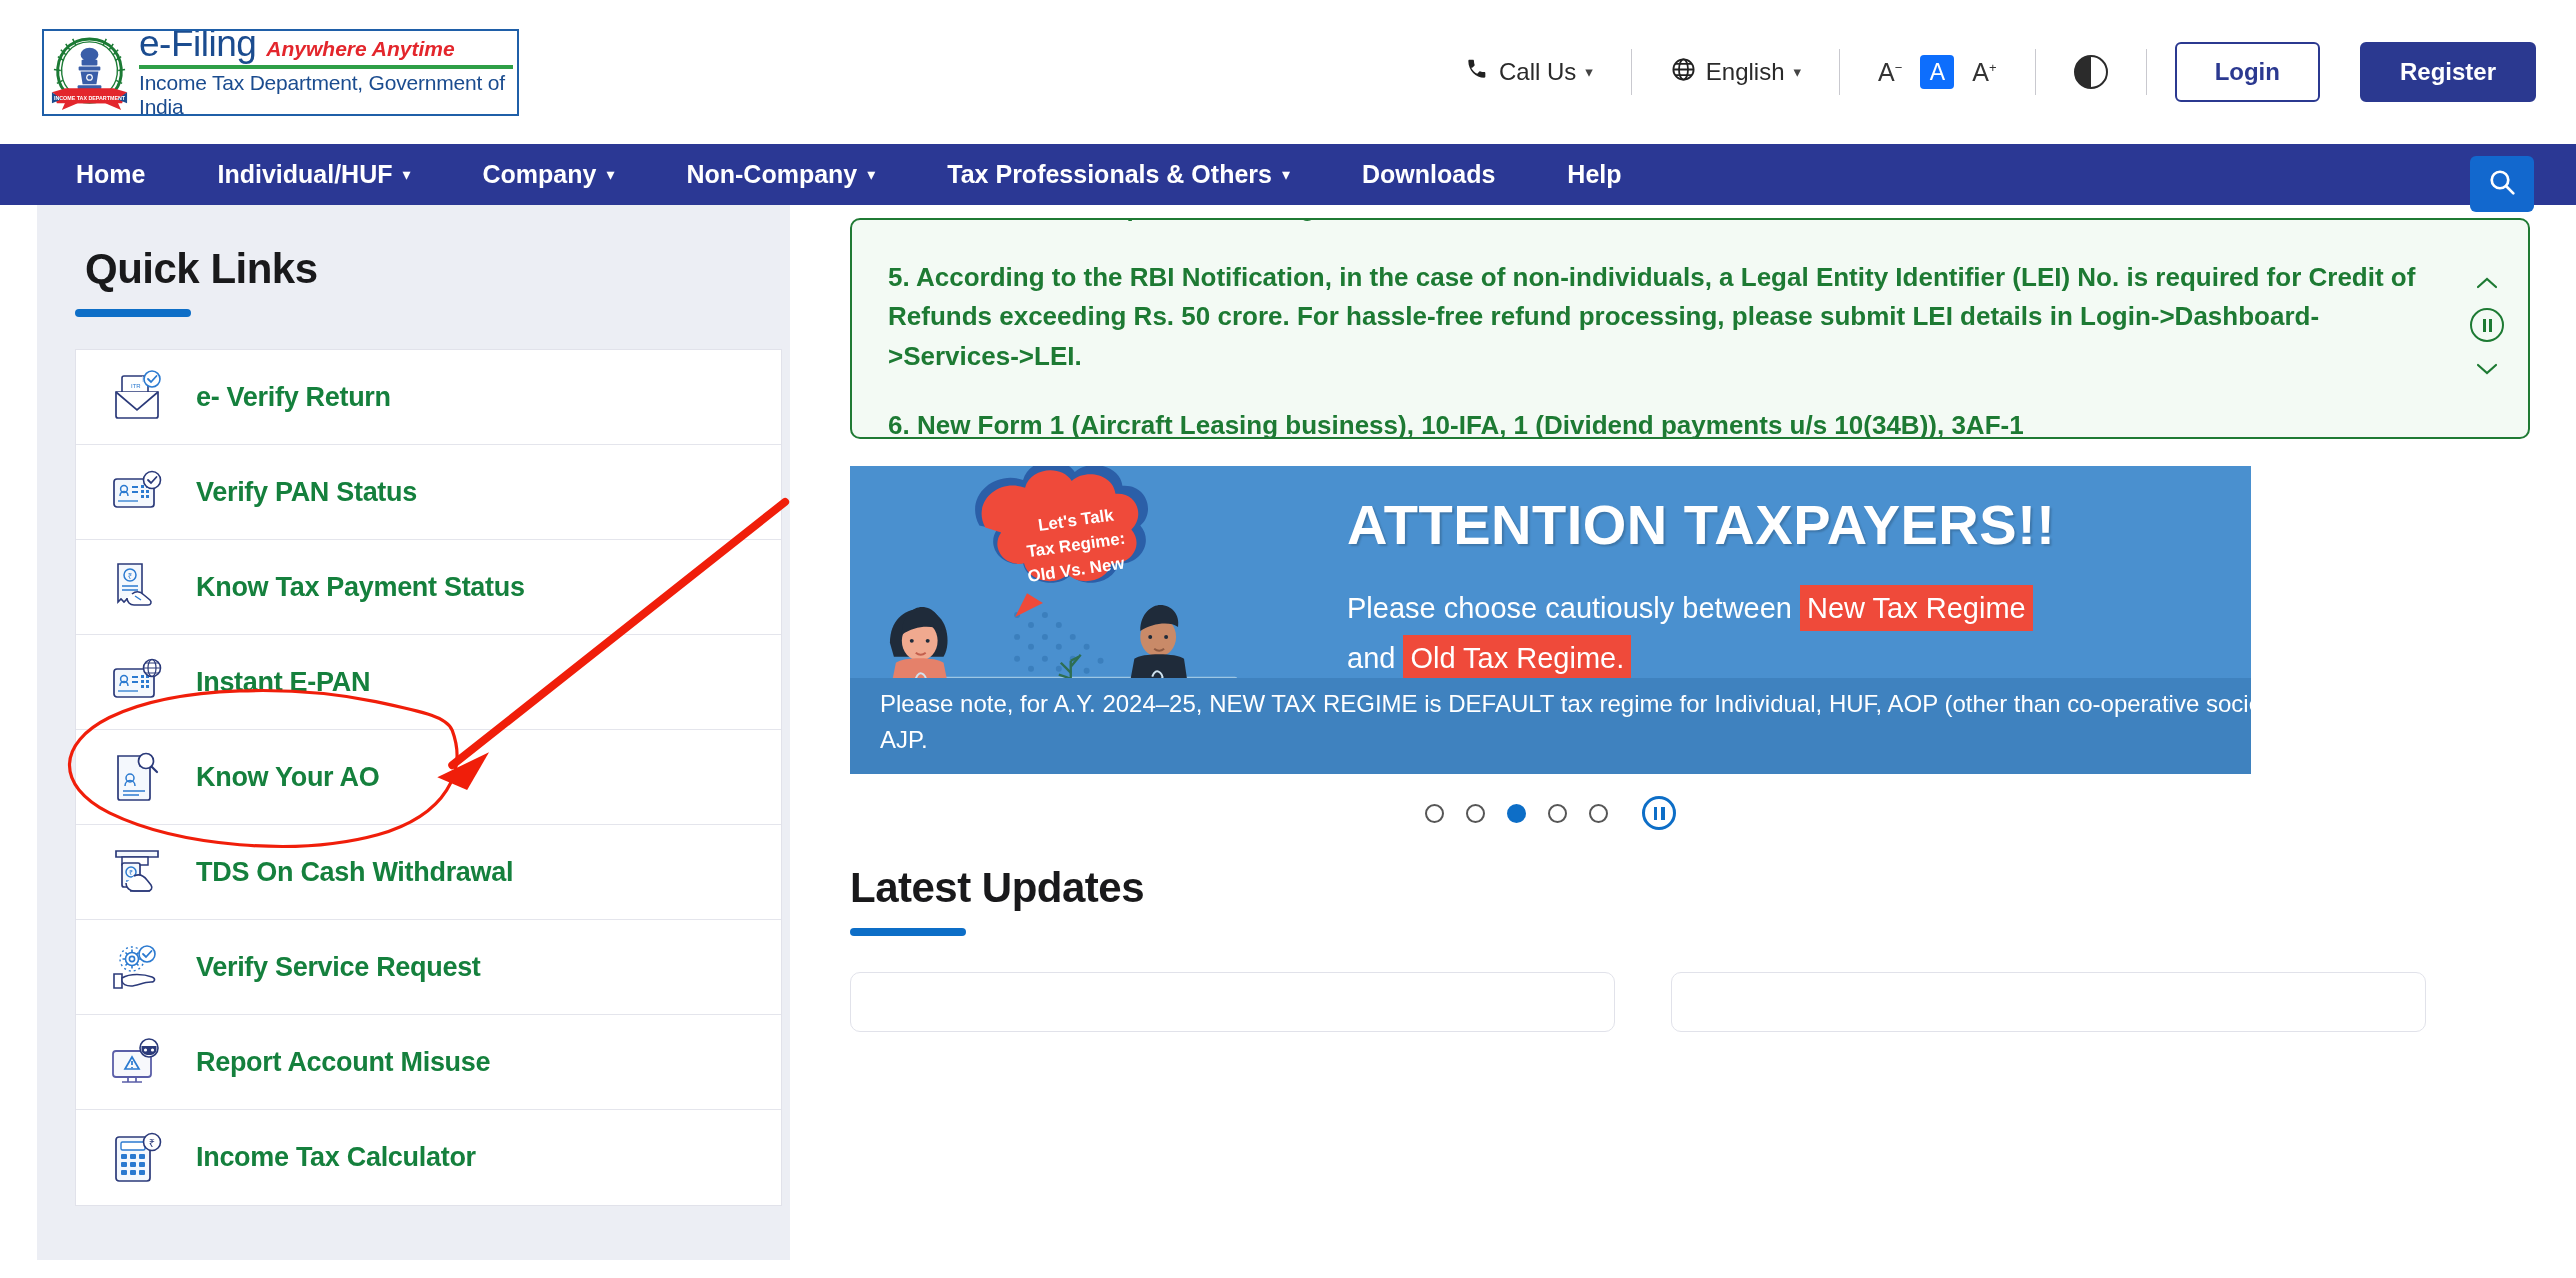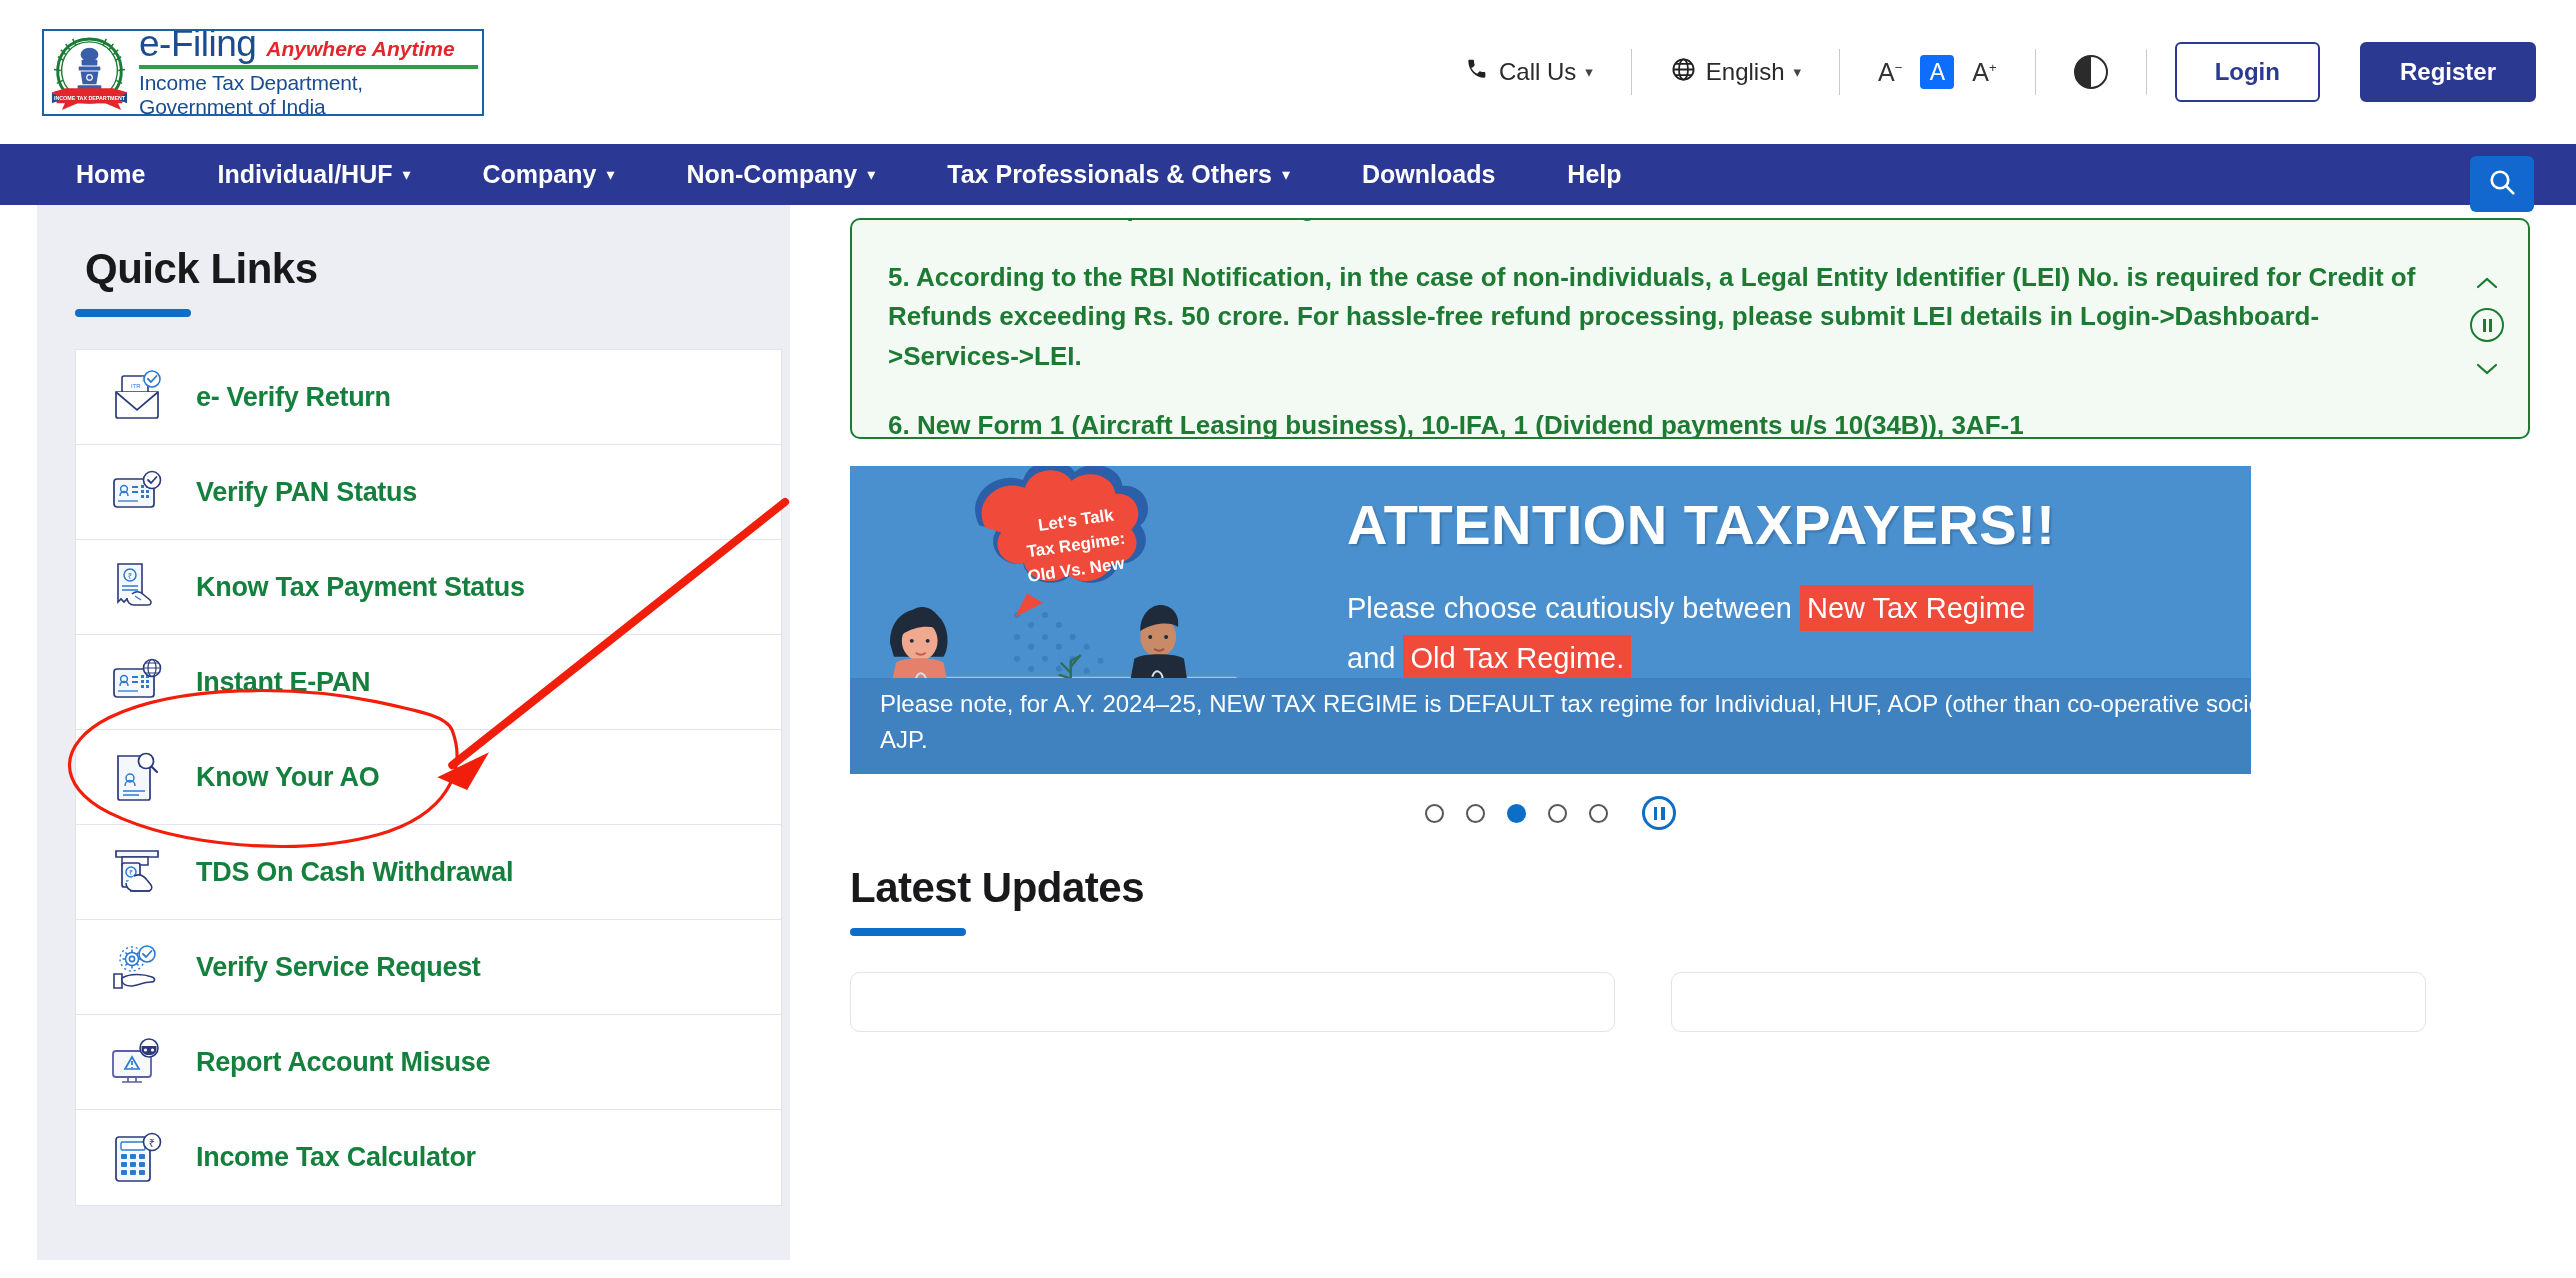--- a/index.html
+++ b/index.html
@@ -16,21 +16,21 @@
   
   .topbar {
     height:144px;
     display:flex;
     align-items:center;
     background:#ffffff;
     padding:0 40px;
     position:relative;
   }
   .logo-box {
-    width:442px; height:87px;
+    width:477px; height:87px;
     border:2px solid #1f5fa8;
     display:flex; align-items:center;
     margin-left:2px;
     background:#fff;
     overflow:hidden;
   }
   .emblem {
     width:87px; height:83px;
     flex:0 0 87px;
     position:relative;

